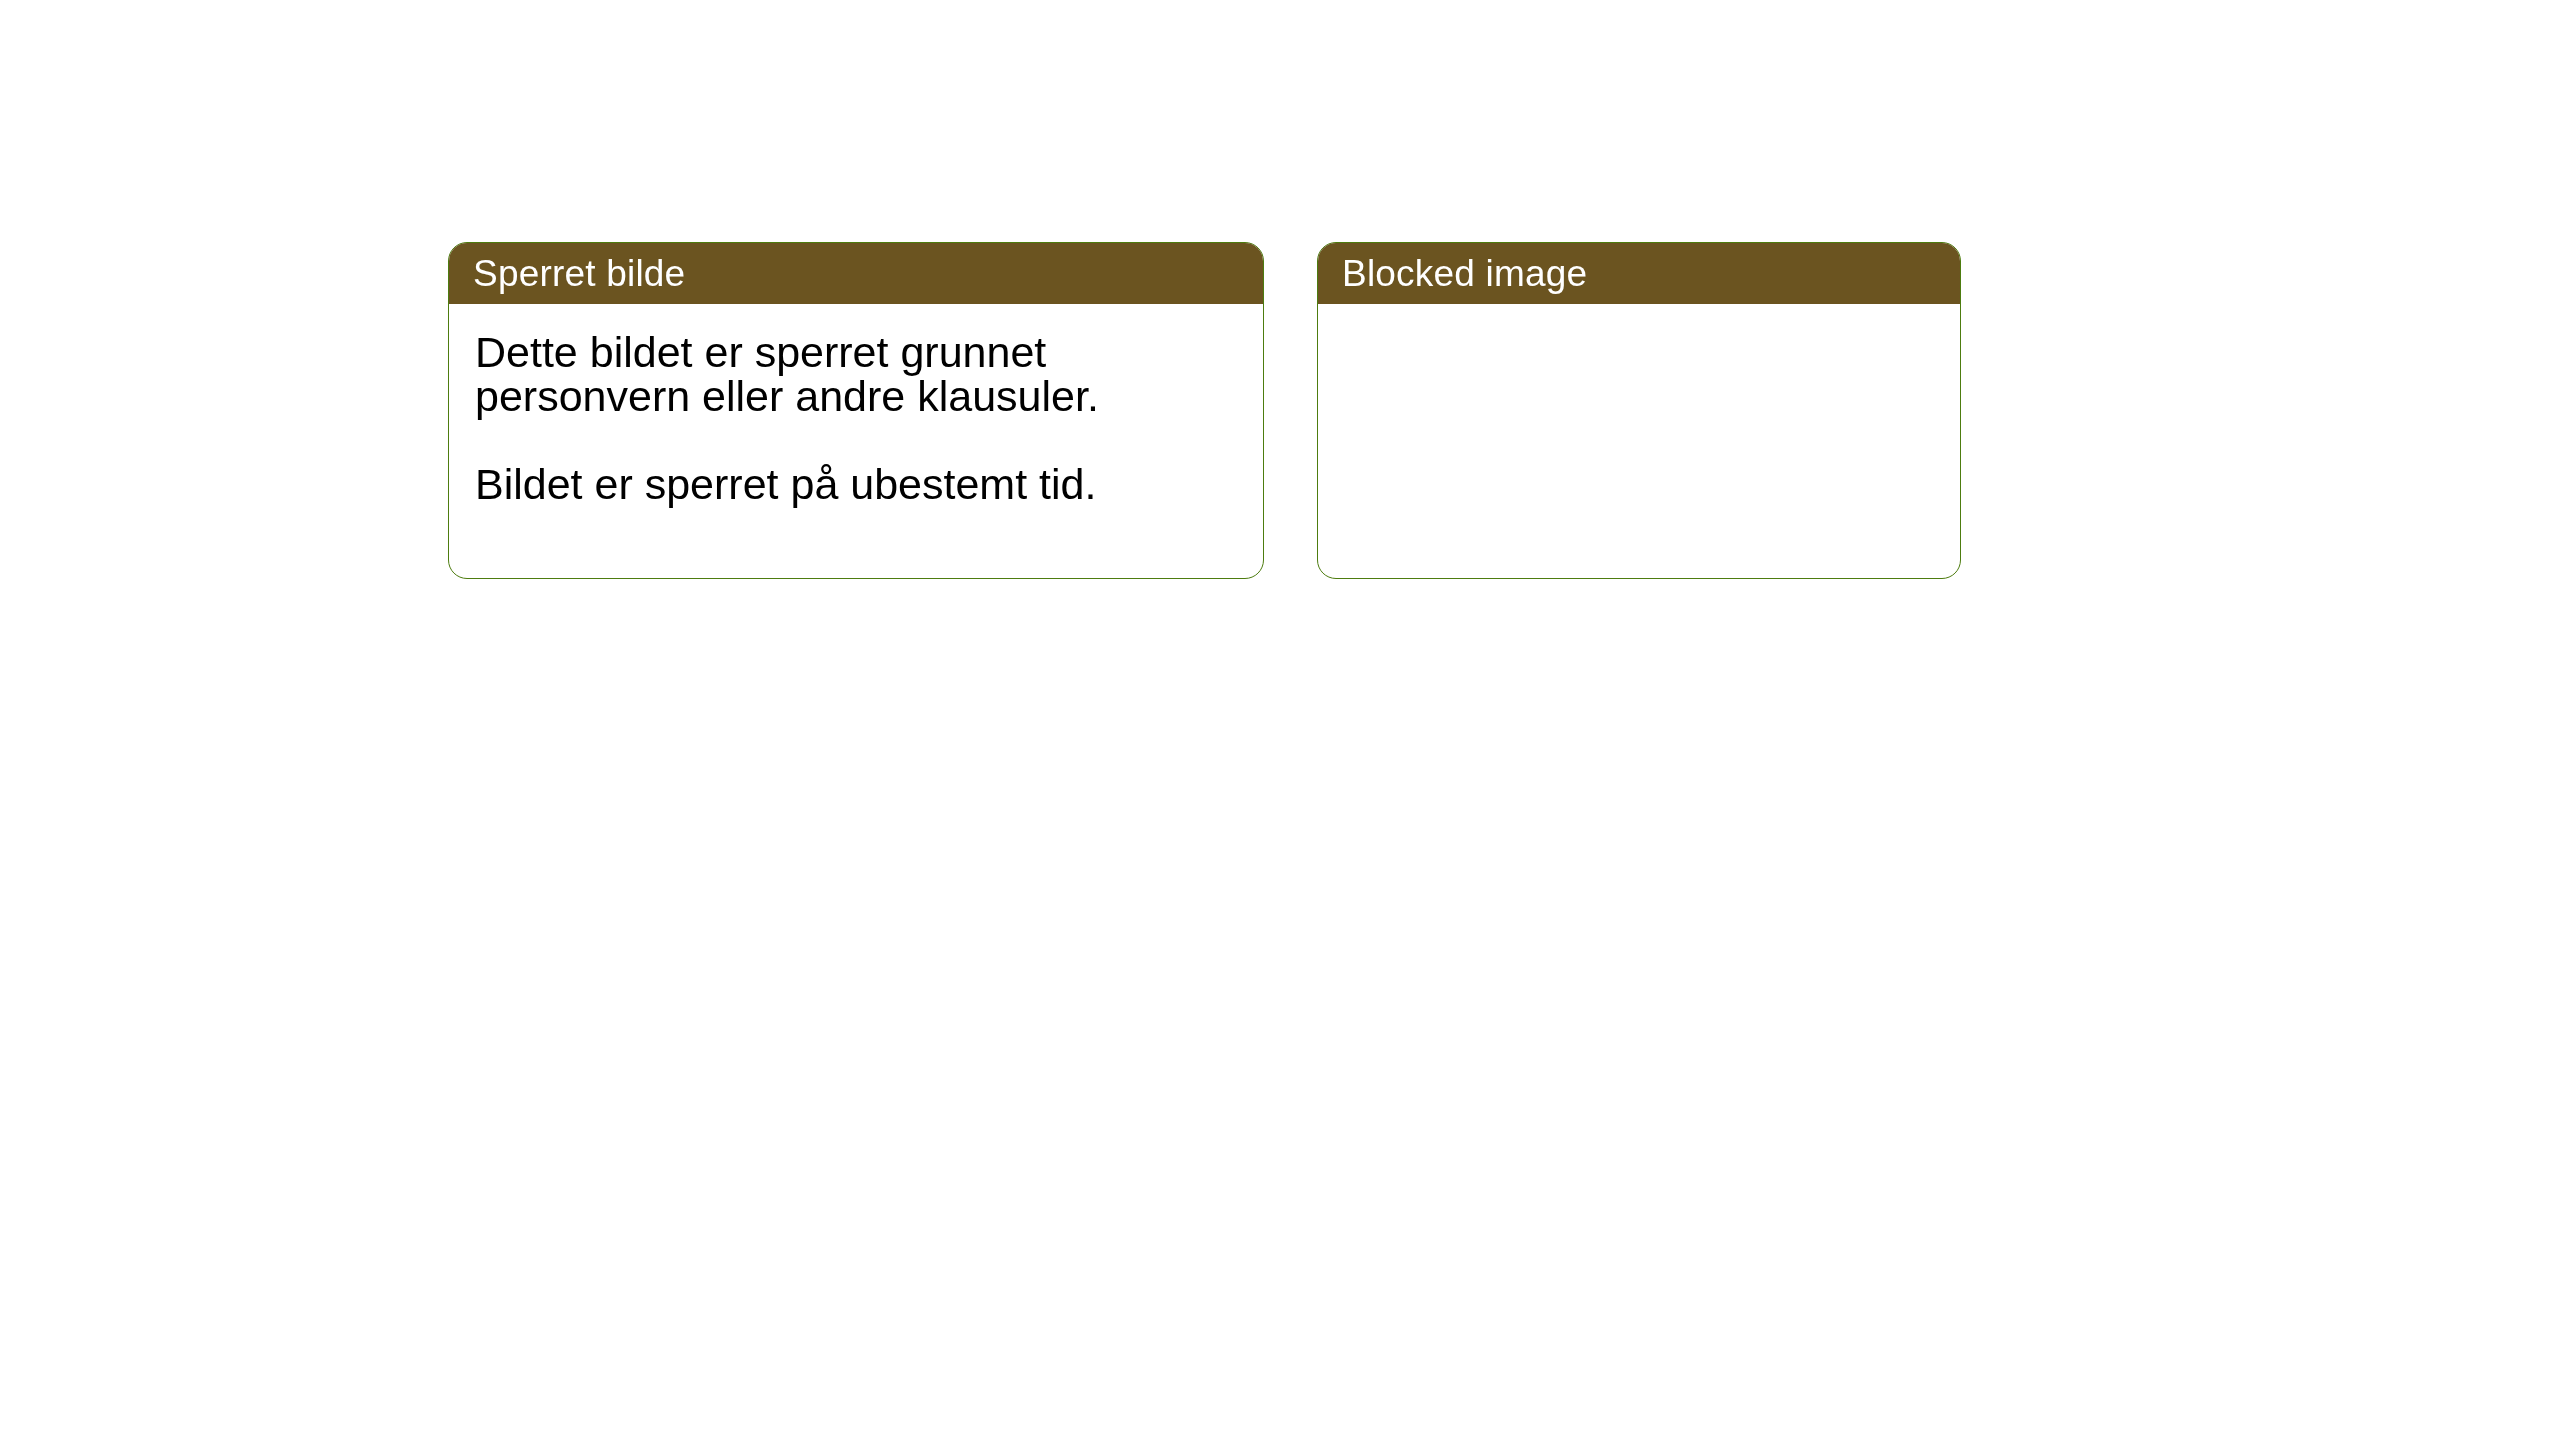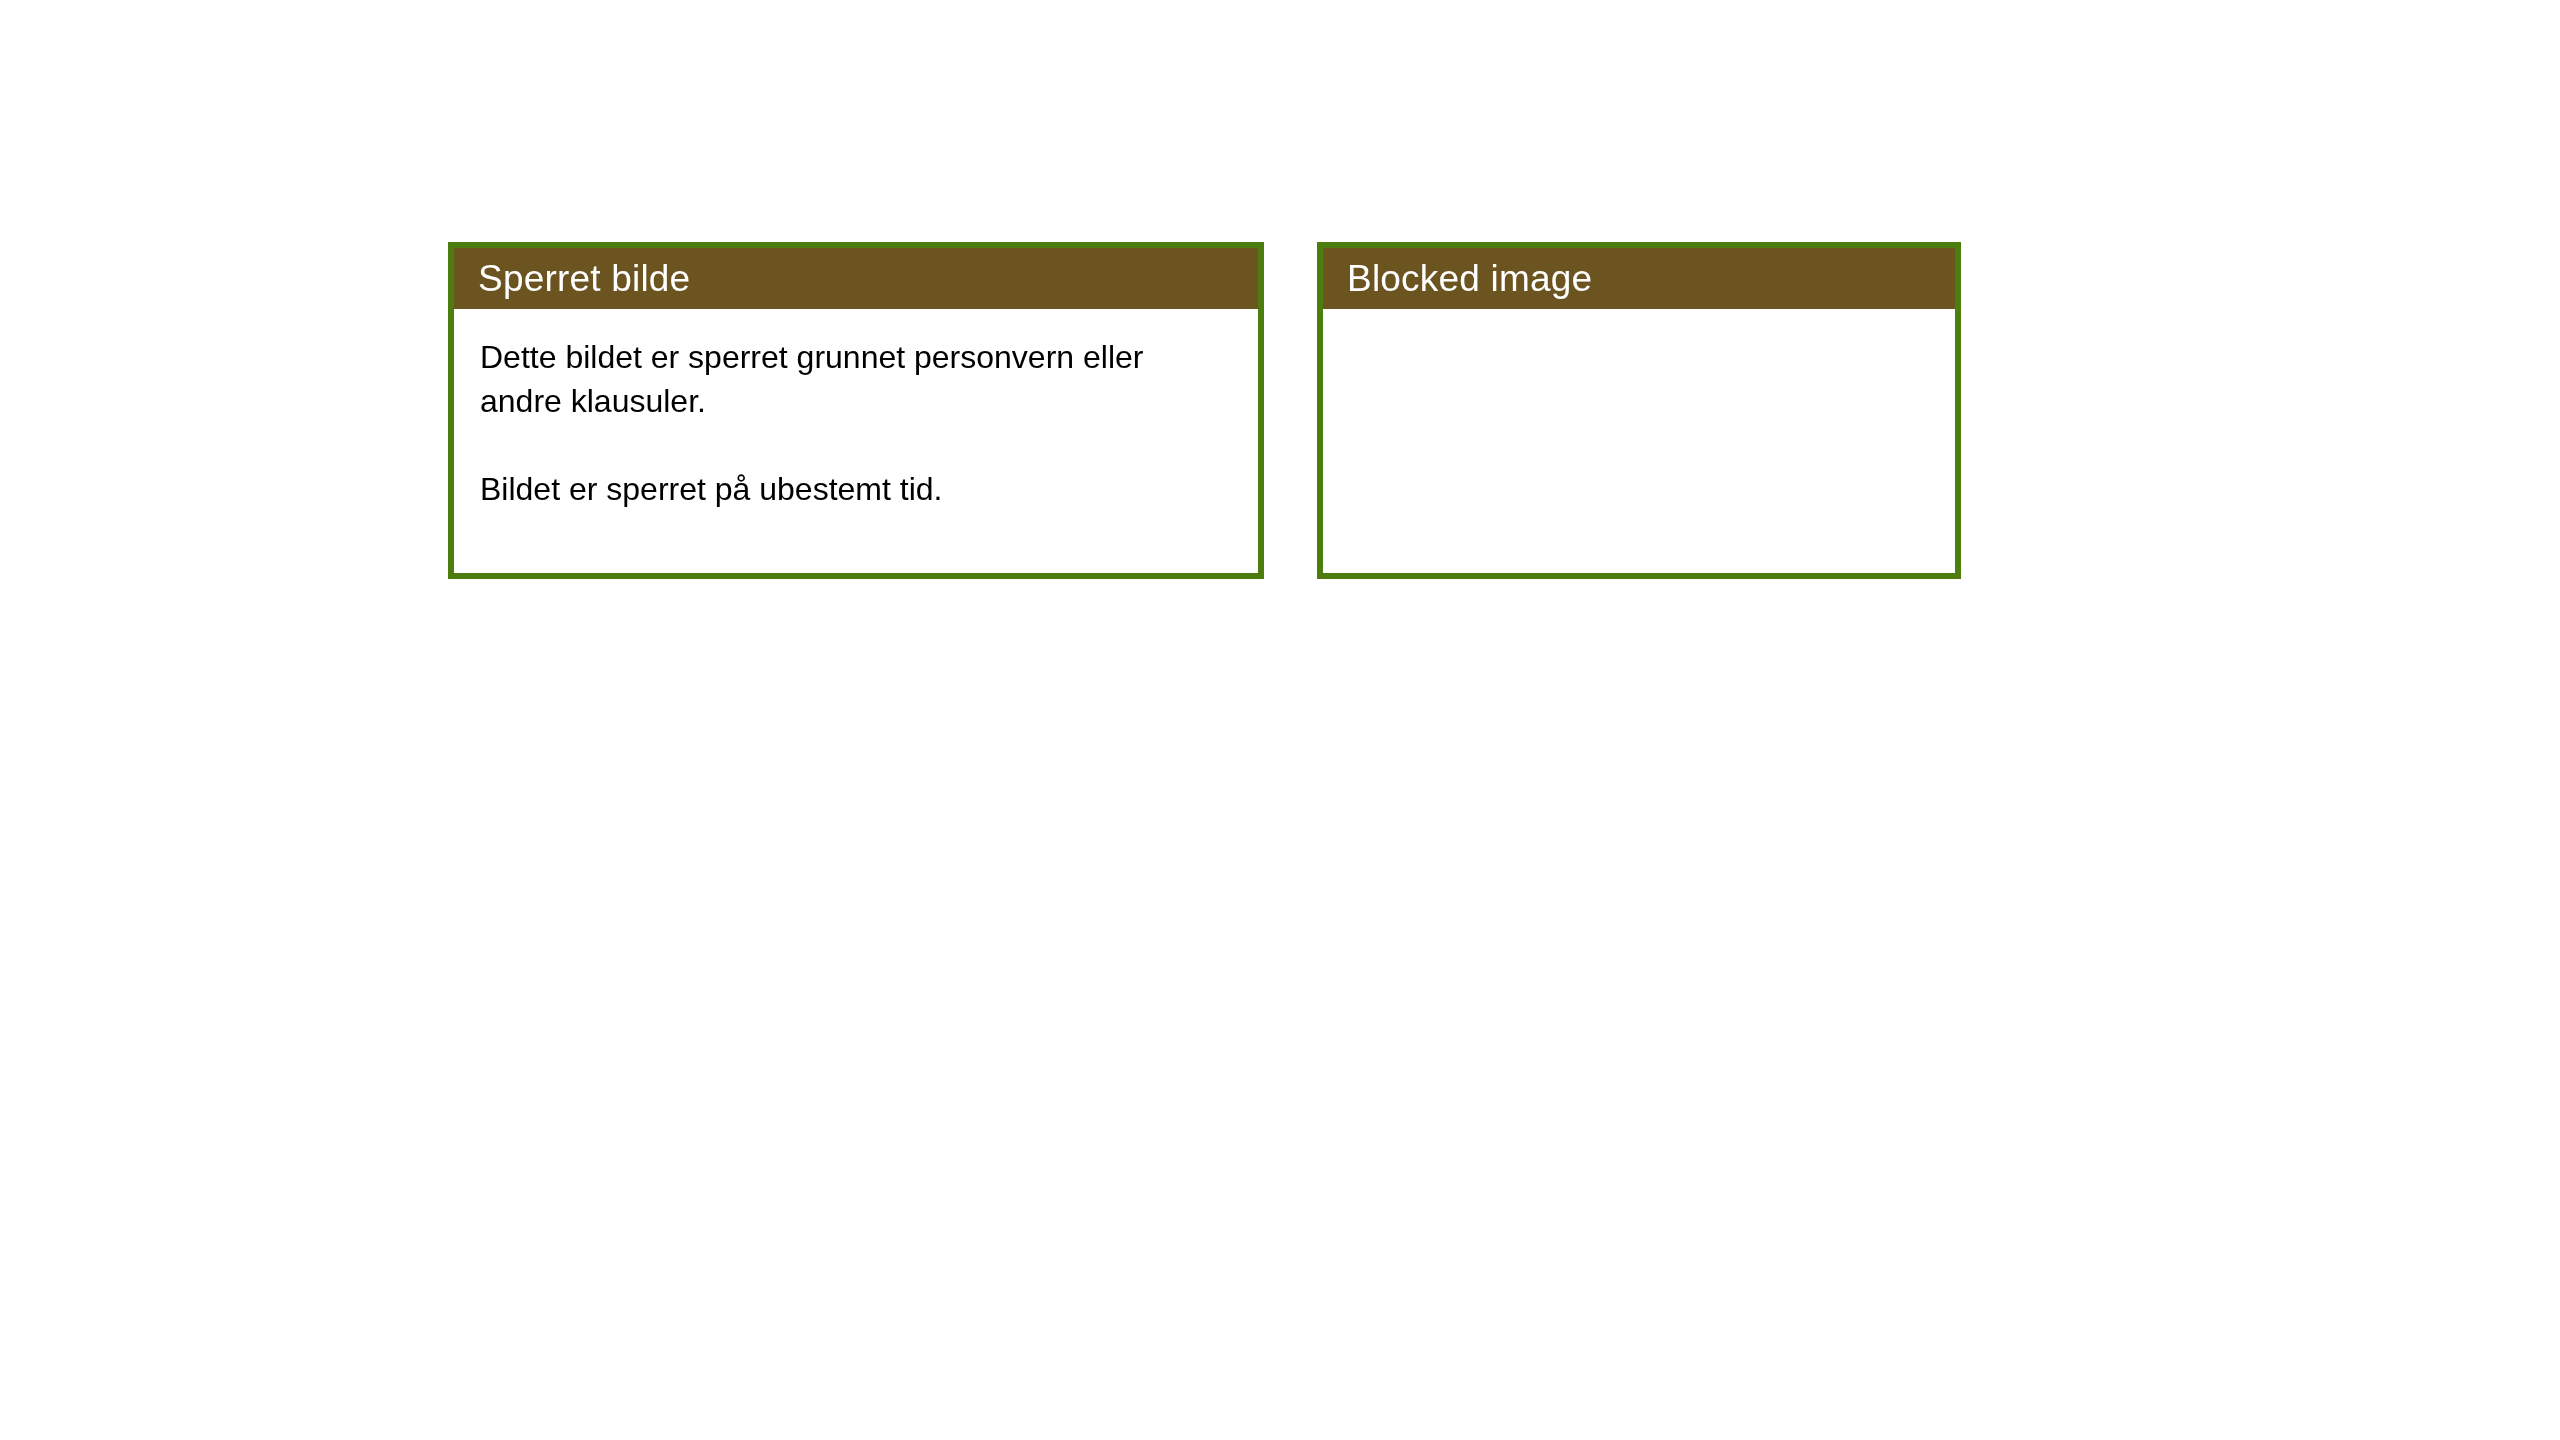--- a/index.html
+++ b/index.html
@@ -20,22 +20,22 @@
     position: relative;
     width: 2560px;
     height: 1440px;
     background: #ffffff;
   }
 
   .notice-card {
     position: absolute;
     box-sizing: border-box;
     background: #ffffff;
-    border: 6px solid #4d7c0f;
-    border-radius: 0;
+    border: 1px solid #4d7c0f;
+    border-radius: 19px;
     overflow: hidden;
   }
 
   .card-left {
     left: 448px;
     top: 242px;
     width: 816px;
     height: 337px;
   }
 
@@ -65,21 +65,21 @@
   }
 
   .card-body {
     box-sizing: border-box;
     background: #ffffff;
     padding: 26px 24px 20px 26px;
   }
 
   .card-paragraph {
     color: #000000;
-    font-size: 32px;
+    font-size: 43px;
     font-weight: 400;
     line-height: 44px;
     margin: 0;
     max-width: 100%;
   }
 
   .paragraph-gap {
     height: 44px;
   }
 </style>

